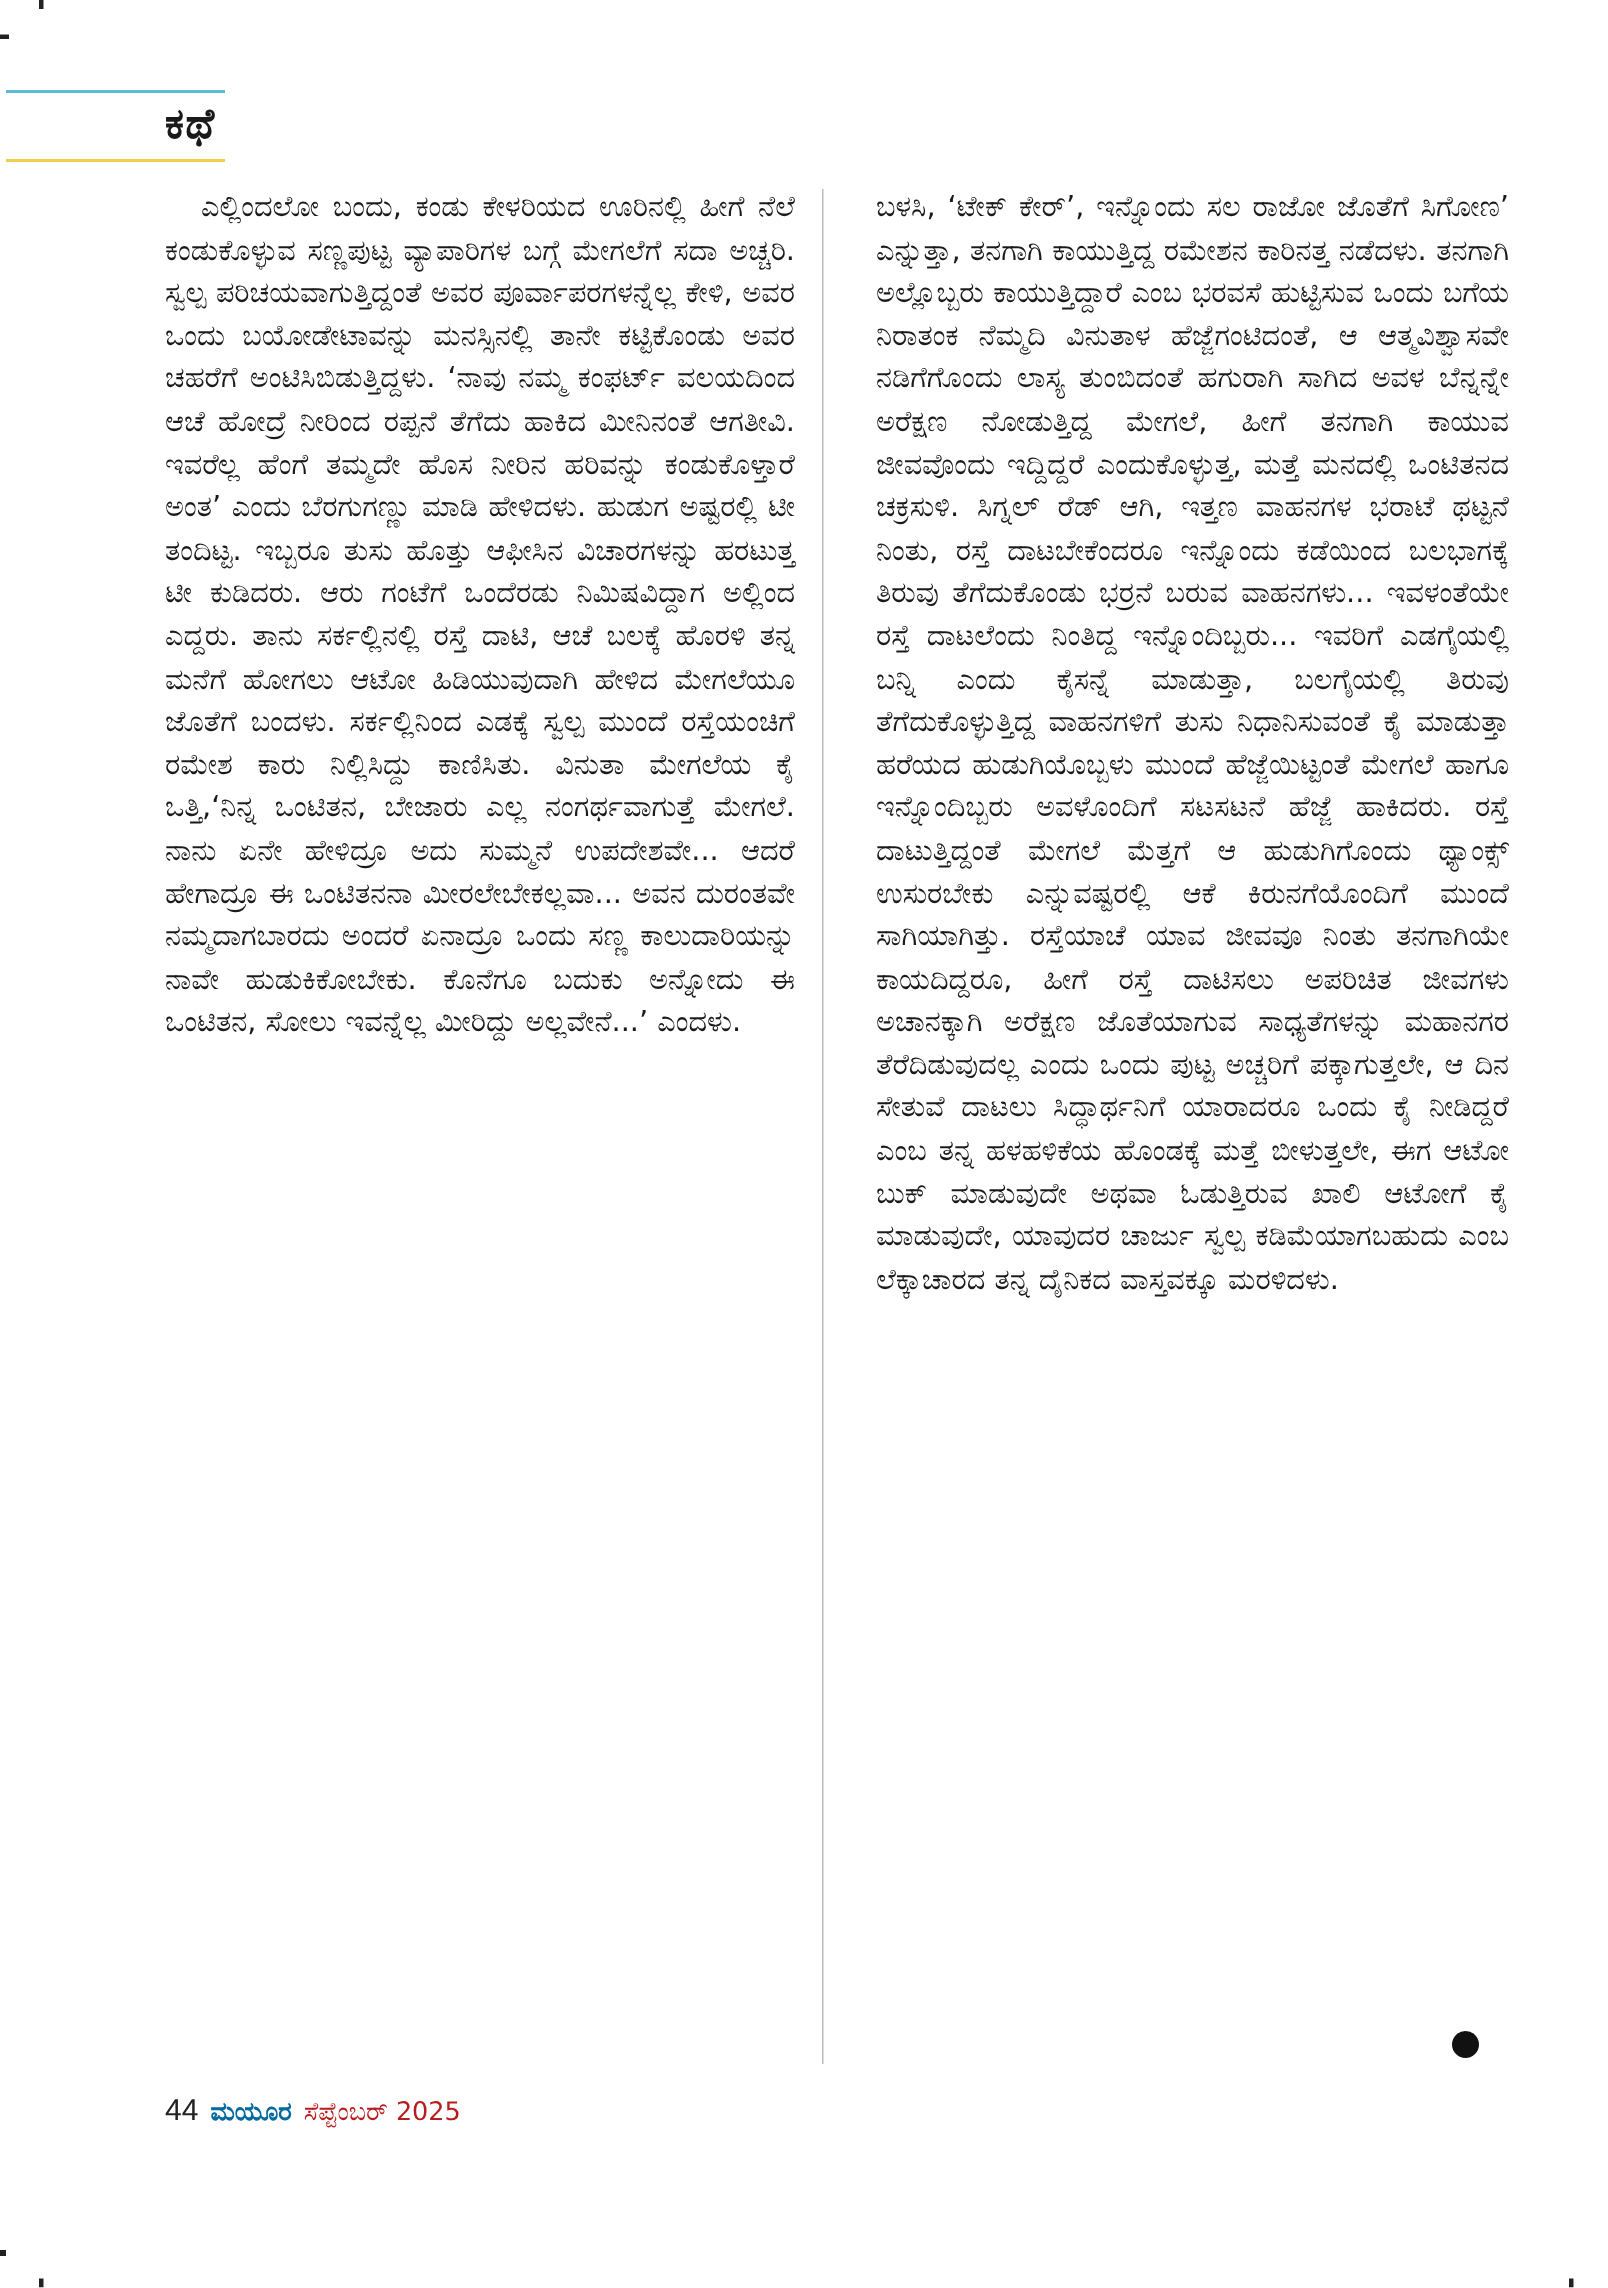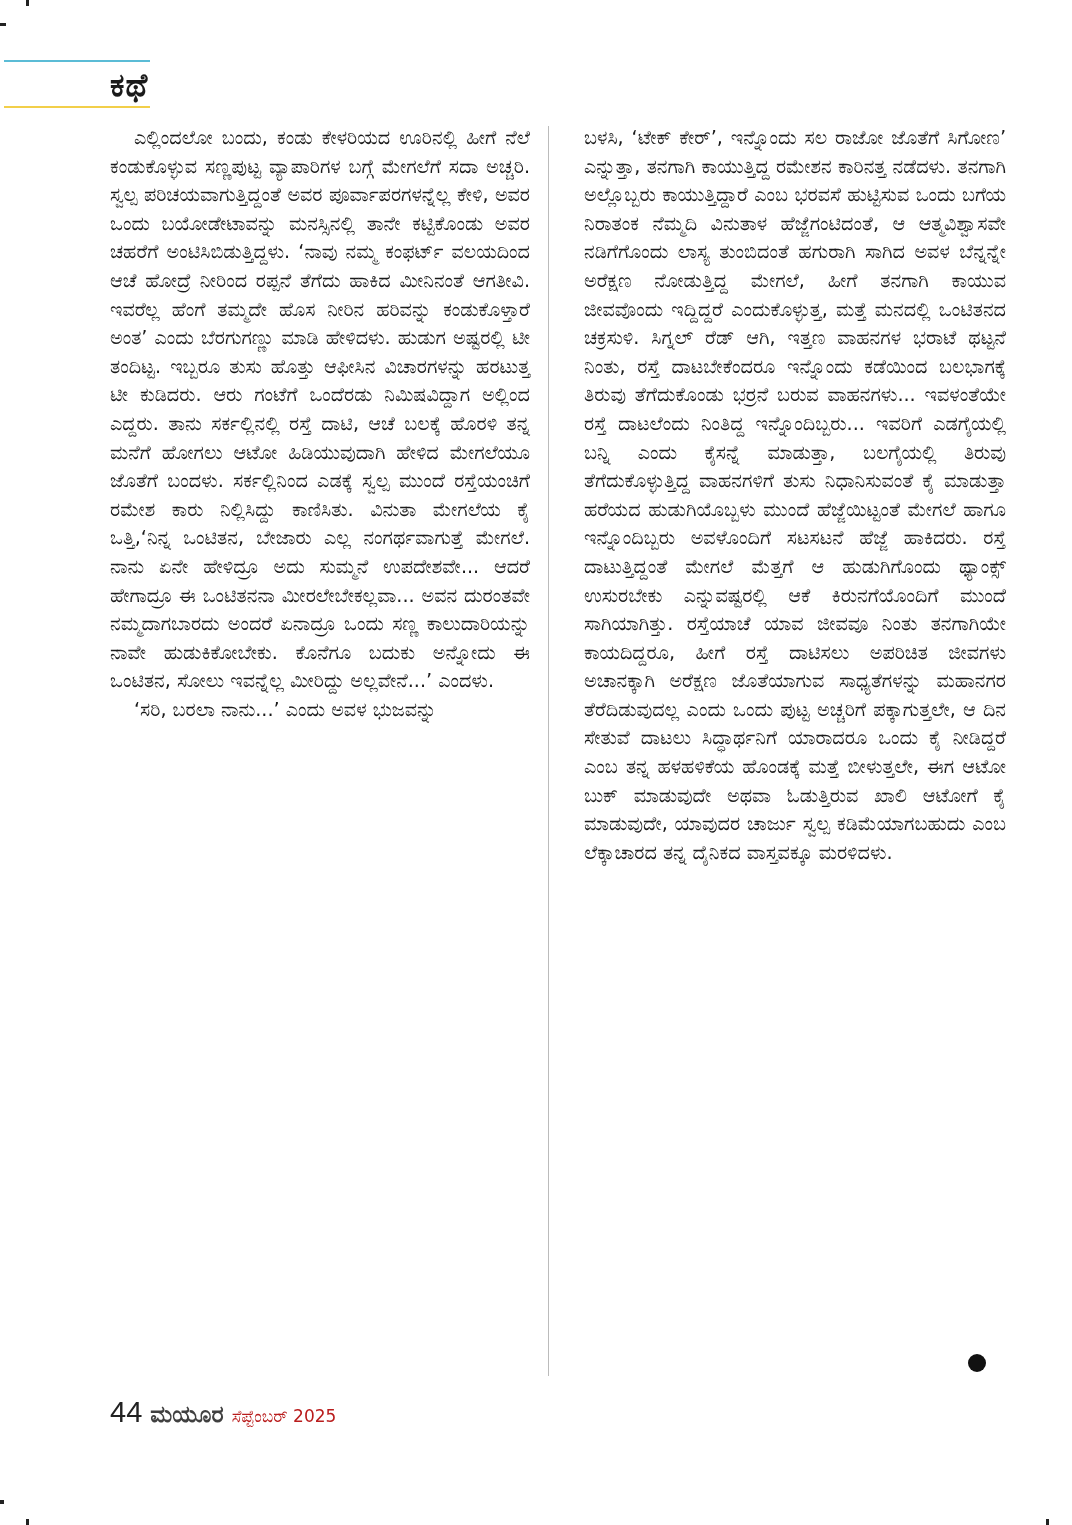--- a/index.html
+++ b/index.html
@@ -1,48 +1,47 @@
 <!DOCTYPE html>
 <html><head>
   <meta charset="utf-8">
   <style>
     html, body { margin: 0; padding: 0; background: #ffffff; }
     body { width: 1072px; height: 1525px; position: relative; overflow: hidden; font-family: "DejaVu Sans", sans-serif; color: #1a1a1a; }
     .crop { position: absolute; background: #222; }
     .rule-top { position: absolute; left: 4px; top: 60px; width: 146px; height: 2px; }
     .rule-bottom { position: absolute; left: 4px; top: 106px; width: 146px; height: 2px; }
-    .section-title { position: absolute; left: 110px; top: 66px; font-size: 32px; font-weight: bold; color: #1a1a1a; letter-spacing: 1px; }
+    .section-title { position: absolute; left: 110px; top: 66px; font-size: 28px; font-weight: bold; color: #1a1a1a; letter-spacing: 1px; }
     .col { position: absolute; top: 124px; font-size: 19.2px; line-height: 28.6px; text-align: justify; }
     .col-left { left: 110px; width: 420px; }
     .col-right { left: 584px; width: 422px; }
     .col p { margin: 0; }
     .col p.indent { text-indent: 24px; }
     .col-divider { position: absolute; left: 548px; top: 126px; width: 1px; height: 1250px; background: #bbbbbb; }
     .end-mark { position: absolute; left: 968px; top: 1354px; width: 18px; height: 18px; border-radius: 50%; background: #111; }
     .footer { position: absolute; left: 110px; top: 1396px; display: flex; align-items: baseline; gap: 8px; }
-    .page-num { font-size: 29px; color: #222; font-family: "Liberation Sans", sans-serif; }
-    .mag-name { font-size: 23px; font-weight: bold; color: #404040; }
+    .page-num { font-size: 20px; color: #222; font-family: "Liberation Sans", sans-serif; }
+    .mag-name { font-size: 17px; font-weight: bold; color: #0369a1; }
     .issue-date { font-size: 17px; color: #b91c1c; }
   </style>
 </head>
 <body>
 
 <div class="crop" style="left:26px;top:0;width:3px;height:6px;"></div>
 <div class="crop" style="left:0;top:23px;width:6px;height:3px;"></div>
 <div class="crop" style="left:0;top:1500px;width:4px;height:4px;"></div>
 <div class="crop" style="left:26px;top:1519px;width:3px;height:6px;"></div>
 <div class="crop" style="left:1046px;top:1519px;width:3px;height:6px;"></div>
 
 <div class="rule-top" style="background:#5bbcd6;"></div>
 <div class="section-title">ಕಥೆ</div>
 <div class="rule-bottom" style="background:#f2cf4a;"></div>
 
 <div class="col col-left">
   <p class="indent">ಎಲ್ಲಿಂದಲೋ ಬಂದು, ಕಂಡು ಕೇಳರಿಯದ ಊರಿನಲ್ಲಿ ಹೀಗೆ ನೆಲೆ ಕಂಡುಕೊಳ್ಳುವ ಸಣ್ಣಪುಟ್ಟ ವ್ಯಾಪಾರಿಗಳ ಬಗ್ಗೆ ಮೇಗಲೆಗೆ ಸದಾ ಅಚ್ಚರಿ. ಸ್ವಲ್ಪ ಪರಿಚಯವಾಗುತ್ತಿದ್ದಂತೆ ಅವರ ಪೂರ್ವಾಪರಗಳನ್ನೆಲ್ಲ ಕೇಳಿ, ಅವರ ಒಂದು ಬಯೋಡೇಟಾವನ್ನು ಮನಸ್ಸಿನಲ್ಲಿ ತಾನೇ ಕಟ್ಟಿಕೊಂಡು ಅವರ ಚಹರೆಗೆ ಅಂಟಿಸಿಬಿಡುತ್ತಿದ್ದಳು. ‘ನಾವು ನಮ್ಮ ಕಂಫರ್ಟ್ ವಲಯದಿಂದ ಆಚೆ ಹೋದ್ರೆ ನೀರಿಂದ ರಪ್ಪನೆ ತೆಗೆದು ಹಾಕಿದ ಮೀನಿನಂತೆ ಆಗತೀವಿ. ಇವರೆಲ್ಲ ಹೆಂಗೆ ತಮ್ಮದೇ ಹೊಸ ನೀರಿನ ಹರಿವನ್ನು ಕಂಡುಕೊಳ್ತಾರೆ ಅಂತ’ ಎಂದು ಬೆರಗುಗಣ್ಣು ಮಾಡಿ ಹೇಳಿದಳು. ಹುಡುಗ ಅಷ್ಟರಲ್ಲಿ ಟೀ ತಂದಿಟ್ಟ. ಇಬ್ಬರೂ ತುಸು ಹೊತ್ತು ಆಫೀಸಿನ ವಿಚಾರಗಳನ್ನು ಹರಟುತ್ತ ಟೀ ಕುಡಿದರು. ಆರು ಗಂಟೆಗೆ ಒಂದೆರಡು ನಿಮಿಷವಿದ್ದಾಗ ಅಲ್ಲಿಂದ ಎದ್ದರು. ತಾನು ಸರ್ಕಲ್ಲಿನಲ್ಲಿ ರಸ್ತೆ ದಾಟಿ, ಆಚೆ ಬಲಕ್ಕೆ ಹೊರಳಿ ತನ್ನ ಮನೆಗೆ ಹೋಗಲು ಆಟೋ ಹಿಡಿಯುವುದಾಗಿ ಹೇಳಿದ ಮೇಗಲೆಯೂ ಜೊತೆಗೆ ಬಂದಳು. ಸರ್ಕಲ್ಲಿನಿಂದ ಎಡಕ್ಕೆ ಸ್ವಲ್ಪ ಮುಂದೆ ರಸ್ತೆಯಂಚಿಗೆ ರಮೇಶ ಕಾರು ನಿಲ್ಲಿಸಿದ್ದು ಕಾಣಿಸಿತು. ವಿನುತಾ ಮೇಗಲೆಯ ಕೈ ಒತ್ತಿ,‘ನಿನ್ನ ಒಂಟಿತನ, ಬೇಜಾರು ಎಲ್ಲ ನಂಗರ್ಥವಾಗುತ್ತೆ ಮೇಗಲೆ. ನಾನು ಏನೇ ಹೇಳಿದ್ರೂ ಅದು ಸುಮ್ಮನೆ ಉಪದೇಶವೇ... ಆದರೆ ಹೇಗಾದ್ರೂ ಈ ಒಂಟಿತನನಾ ಮೀರಲೇಬೇಕಲ್ಲವಾ... ಅವನ ದುರಂತವೇ ನಮ್ಮದಾಗಬಾರದು ಅಂದರೆ ಏನಾದ್ರೂ ಒಂದು ಸಣ್ಣ ಕಾಲುದಾರಿಯನ್ನು ನಾವೇ ಹುಡುಕಿಕೋಬೇಕು. ಕೊನೆಗೂ ಬದುಕು ಅನ್ನೋದು ಈ ಒಂಟಿತನ, ಸೋಲು ಇವನ್ನೆಲ್ಲ ಮೀರಿದ್ದು ಅಲ್ಲವೇನೆ...’ ಎಂದಳು.</p>
-  <p class="indent">‘ಸರಿ, ಬರಲಾ ನಾನು...’ ಎಂದು ಅವಳ ಭುಜವನ್ನು</p>
 </div>
 
 <div class="col-divider"></div>
 
 <div class="col col-right">
   <p>ಬಳಸಿ, ‘ಟೇಕ್ ಕೇರ್’, ಇನ್ನೊಂದು ಸಲ ರಾಜೋ ಜೊತೆಗೆ ಸಿಗೋಣ’ ಎನ್ನುತ್ತಾ, ತನಗಾಗಿ ಕಾಯುತ್ತಿದ್ದ ರಮೇಶನ ಕಾರಿನತ್ತ ನಡೆದಳು. ತನಗಾಗಿ ಅಲ್ಲೊಬ್ಬರು ಕಾಯುತ್ತಿದ್ದಾರೆ ಎಂಬ ಭರವಸೆ ಹುಟ್ಟಿಸುವ ಒಂದು ಬಗೆಯ ನಿರಾತಂಕ ನೆಮ್ಮದಿ ವಿನುತಾಳ ಹೆಜ್ಜೆಗಂಟಿದಂತೆ, ಆ ಆತ್ಮವಿಶ್ವಾಸವೇ ನಡಿಗೆಗೊಂದು ಲಾಸ್ಯ ತುಂಬಿದಂತೆ ಹಗುರಾಗಿ ಸಾಗಿದ ಅವಳ ಬೆನ್ನನ್ನೇ ಅರೆಕ್ಷಣ ನೋಡುತ್ತಿದ್ದ ಮೇಗಲೆ, ಹೀಗೆ ತನಗಾಗಿ ಕಾಯುವ ಜೀವವೊಂದು ಇದ್ದಿದ್ದರೆ ಎಂದುಕೊಳ್ಳುತ್ತ, ಮತ್ತೆ ಮನದಲ್ಲಿ ಒಂಟಿತನದ ಚಕ್ರಸುಳಿ. ಸಿಗ್ನಲ್ ರೆಡ್ ಆಗಿ, ಇತ್ತಣ ವಾಹನಗಳ ಭರಾಟೆ ಥಟ್ಟನೆ ನಿಂತು, ರಸ್ತೆ ದಾಟಬೇಕೆಂದರೂ ಇನ್ನೊಂದು ಕಡೆಯಿಂದ ಬಲಭಾಗಕ್ಕೆ ತಿರುವು ತೆಗೆದುಕೊಂಡು ಭರ್ರನೆ ಬರುವ ವಾಹನಗಳು... ಇವಳಂತೆಯೇ ರಸ್ತೆ ದಾಟಲೆಂದು ನಿಂತಿದ್ದ ಇನ್ನೊಂದಿಬ್ಬರು... ಇವರಿಗೆ ಎಡಗೈಯಲ್ಲಿ ಬನ್ನಿ ಎಂದು ಕೈಸನ್ನೆ ಮಾಡುತ್ತಾ, ಬಲಗೈಯಲ್ಲಿ ತಿರುವು ತೆಗೆದುಕೊಳ್ಳುತ್ತಿದ್ದ ವಾಹನಗಳಿಗೆ ತುಸು ನಿಧಾನಿಸುವಂತೆ ಕೈ ಮಾಡುತ್ತಾ ಹರೆಯದ ಹುಡುಗಿಯೊಬ್ಬಳು ಮುಂದೆ ಹೆಜ್ಜೆಯಿಟ್ಟಂತೆ ಮೇಗಲೆ ಹಾಗೂ ಇನ್ನೊಂದಿಬ್ಬರು ಅವಳೊಂದಿಗೆ ಸಟಸಟನೆ ಹೆಜ್ಜೆ ಹಾಕಿದರು. ರಸ್ತೆ ದಾಟುತ್ತಿದ್ದಂತೆ ಮೇಗಲೆ ಮೆತ್ತಗೆ ಆ ಹುಡುಗಿಗೊಂದು ಥ್ಯಾಂಕ್ಸ್ ಉಸುರಬೇಕು ಎನ್ನುವಷ್ಟರಲ್ಲಿ ಆಕೆ ಕಿರುನಗೆಯೊಂದಿಗೆ ಮುಂದೆ ಸಾಗಿಯಾಗಿತ್ತು. ರಸ್ತೆಯಾಚೆ ಯಾವ ಜೀವವೂ ನಿಂತು ತನಗಾಗಿಯೇ ಕಾಯದಿದ್ದರೂ, ಹೀಗೆ ರಸ್ತೆ ದಾಟಿಸಲು ಅಪರಿಚಿತ ಜೀವಗಳು ಅಚಾನಕ್ಕಾಗಿ ಅರೆಕ್ಷಣ ಜೊತೆಯಾಗುವ ಸಾಧ್ಯತೆಗಳನ್ನು ಮಹಾನಗರ ತೆರೆದಿಡುವುದಲ್ಲ ಎಂದು ಒಂದು ಪುಟ್ಟ ಅಚ್ಚರಿಗೆ ಪಕ್ಕಾಗುತ್ತಲೇ, ಆ ದಿನ ಸೇತುವೆ ದಾಟಲು ಸಿದ್ಧಾರ್ಥನಿಗೆ ಯಾರಾದರೂ ಒಂದು ಕೈ ನೀಡಿದ್ದರೆ ಎಂಬ ತನ್ನ ಹಳಹಳಿಕೆಯ ಹೊಂಡಕ್ಕೆ ಮತ್ತೆ ಬೀಳುತ್ತಲೇ, ಈಗ ಆಟೋ ಬುಕ್ ಮಾಡುವುದೇ ಅಥವಾ ಓಡುತ್ತಿರುವ ಖಾಲಿ ಆಟೋಗೆ ಕೈ ಮಾಡುವುದೇ, ಯಾವುದರ ಚಾರ್ಜು ಸ್ವಲ್ಪ ಕಡಿಮೆಯಾಗಬಹುದು ಎಂಬ ಲೆಕ್ಕಾಚಾರದ ತನ್ನ ದೈನಿಕದ ವಾಸ್ತವಕ್ಕೂ ಮರಳಿದಳು.</p>
 </div>
 
 <div class="end-mark"></div>
 

